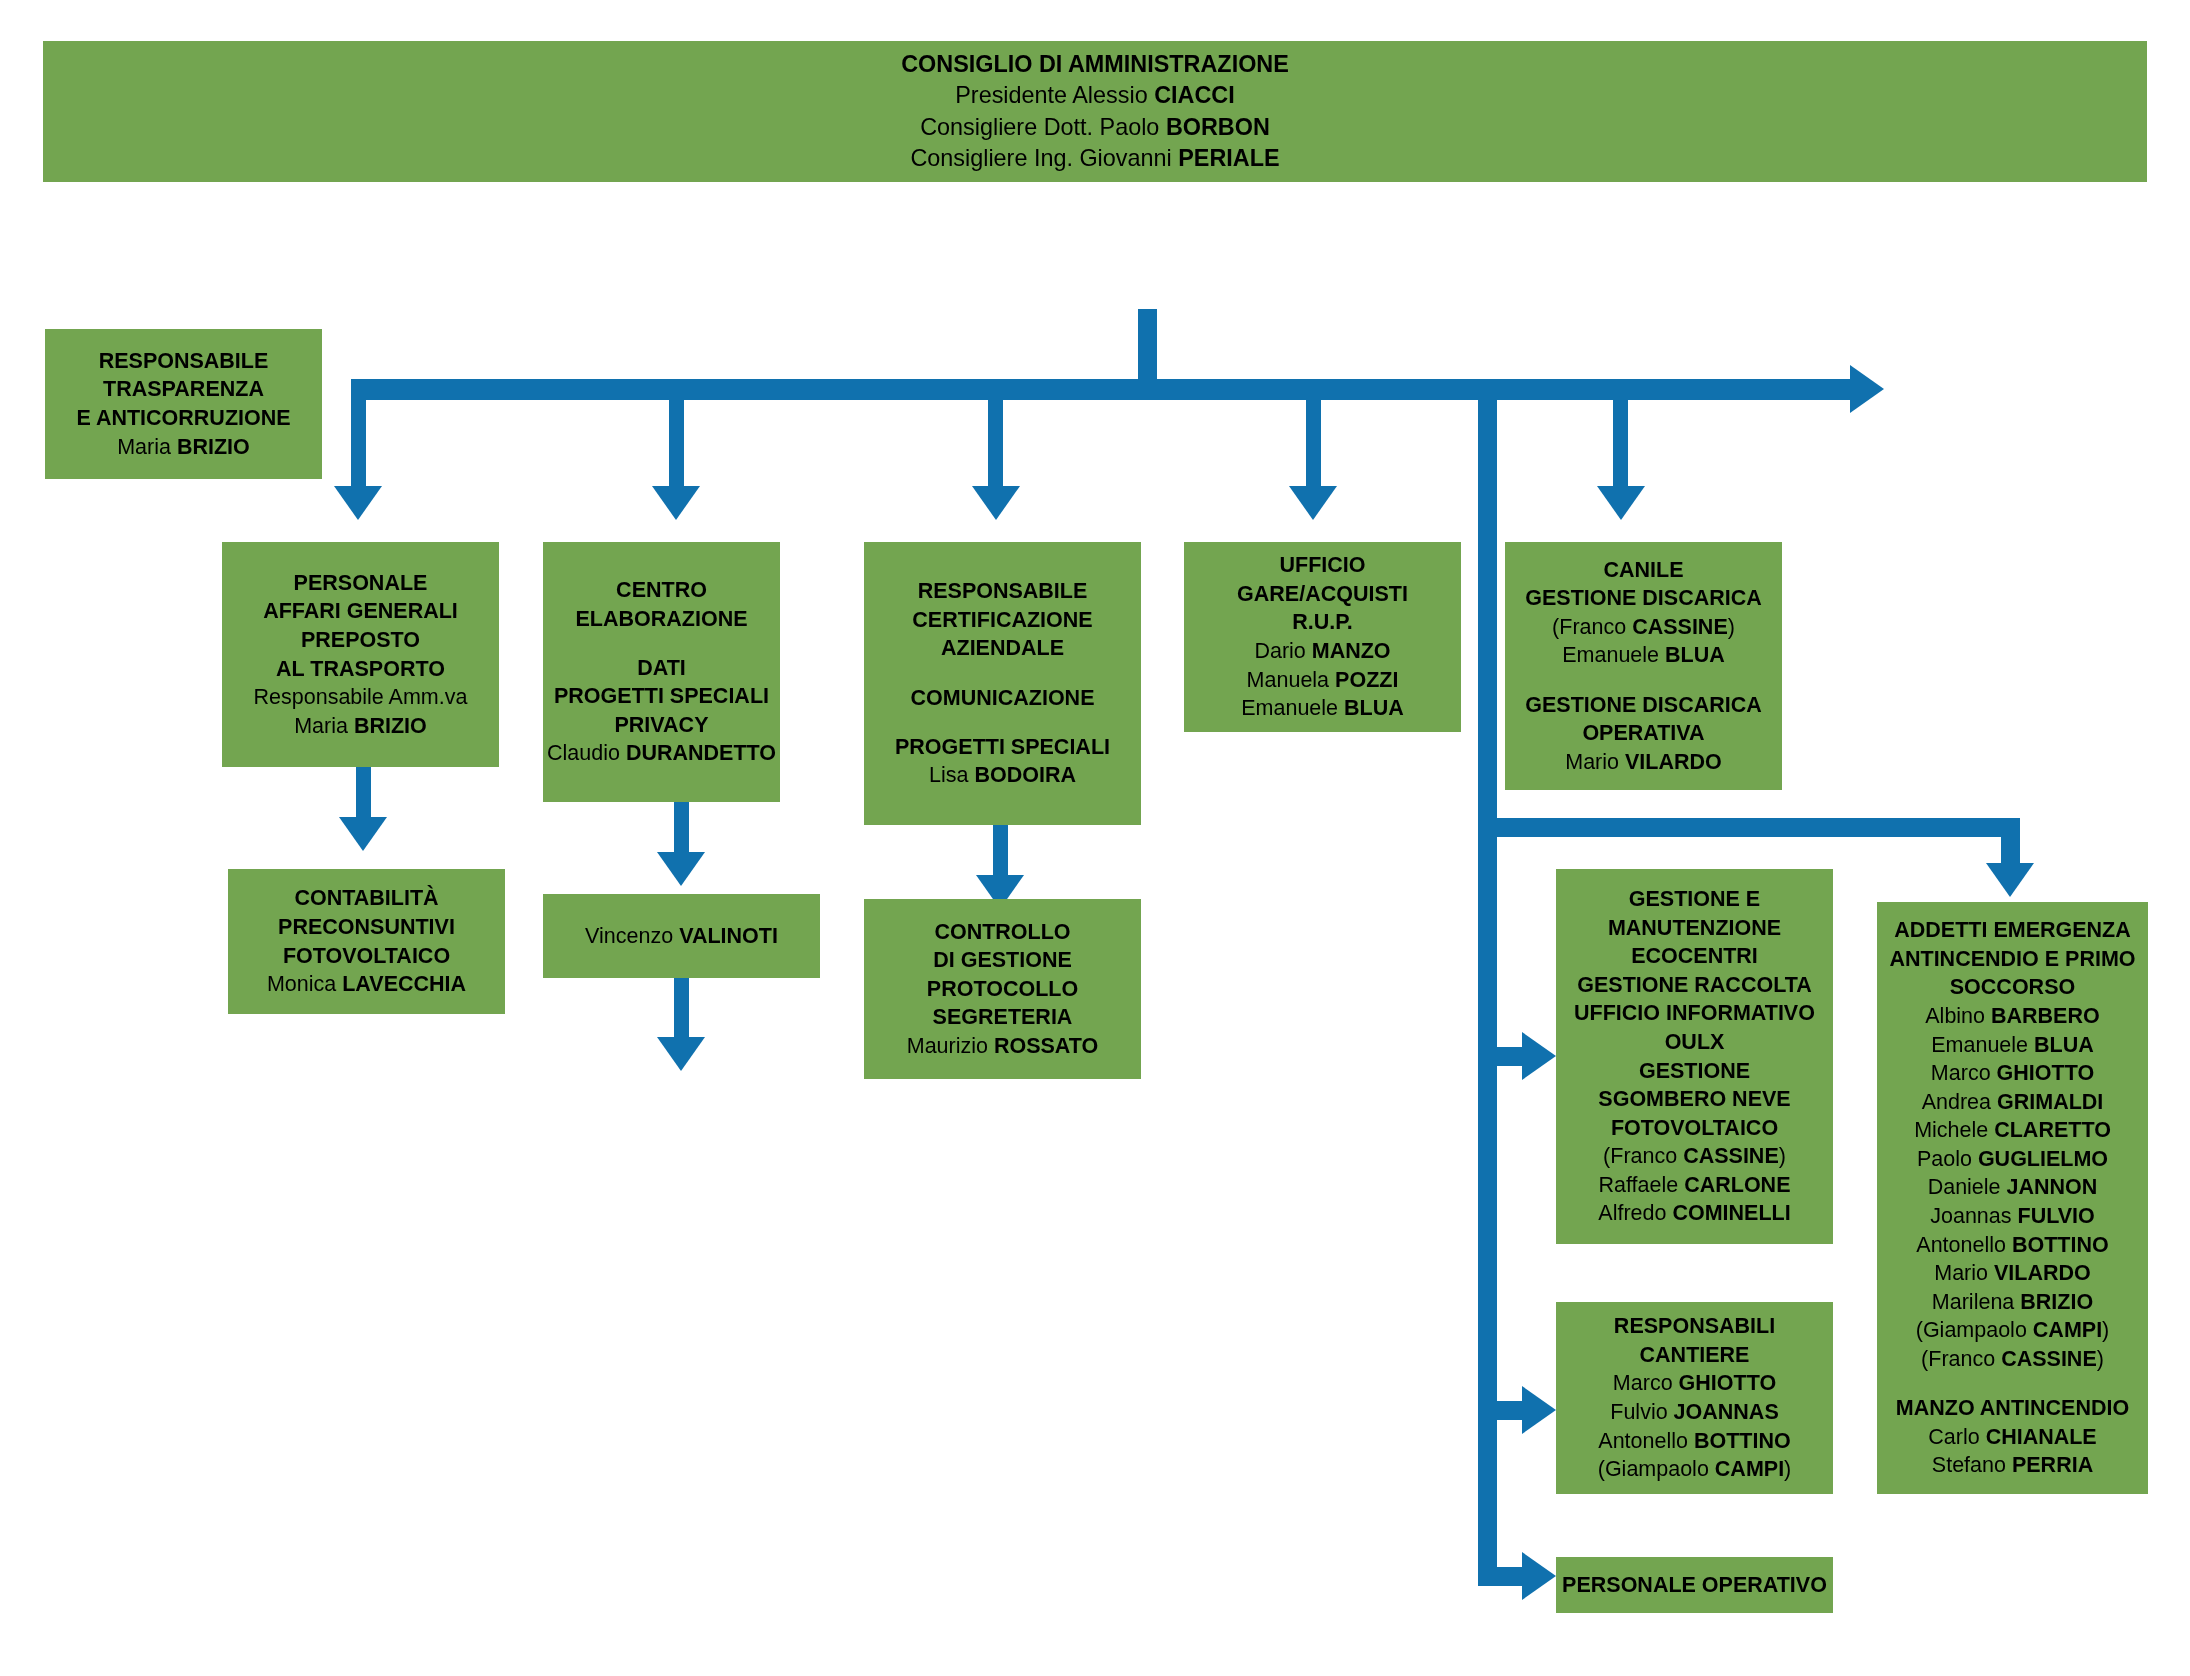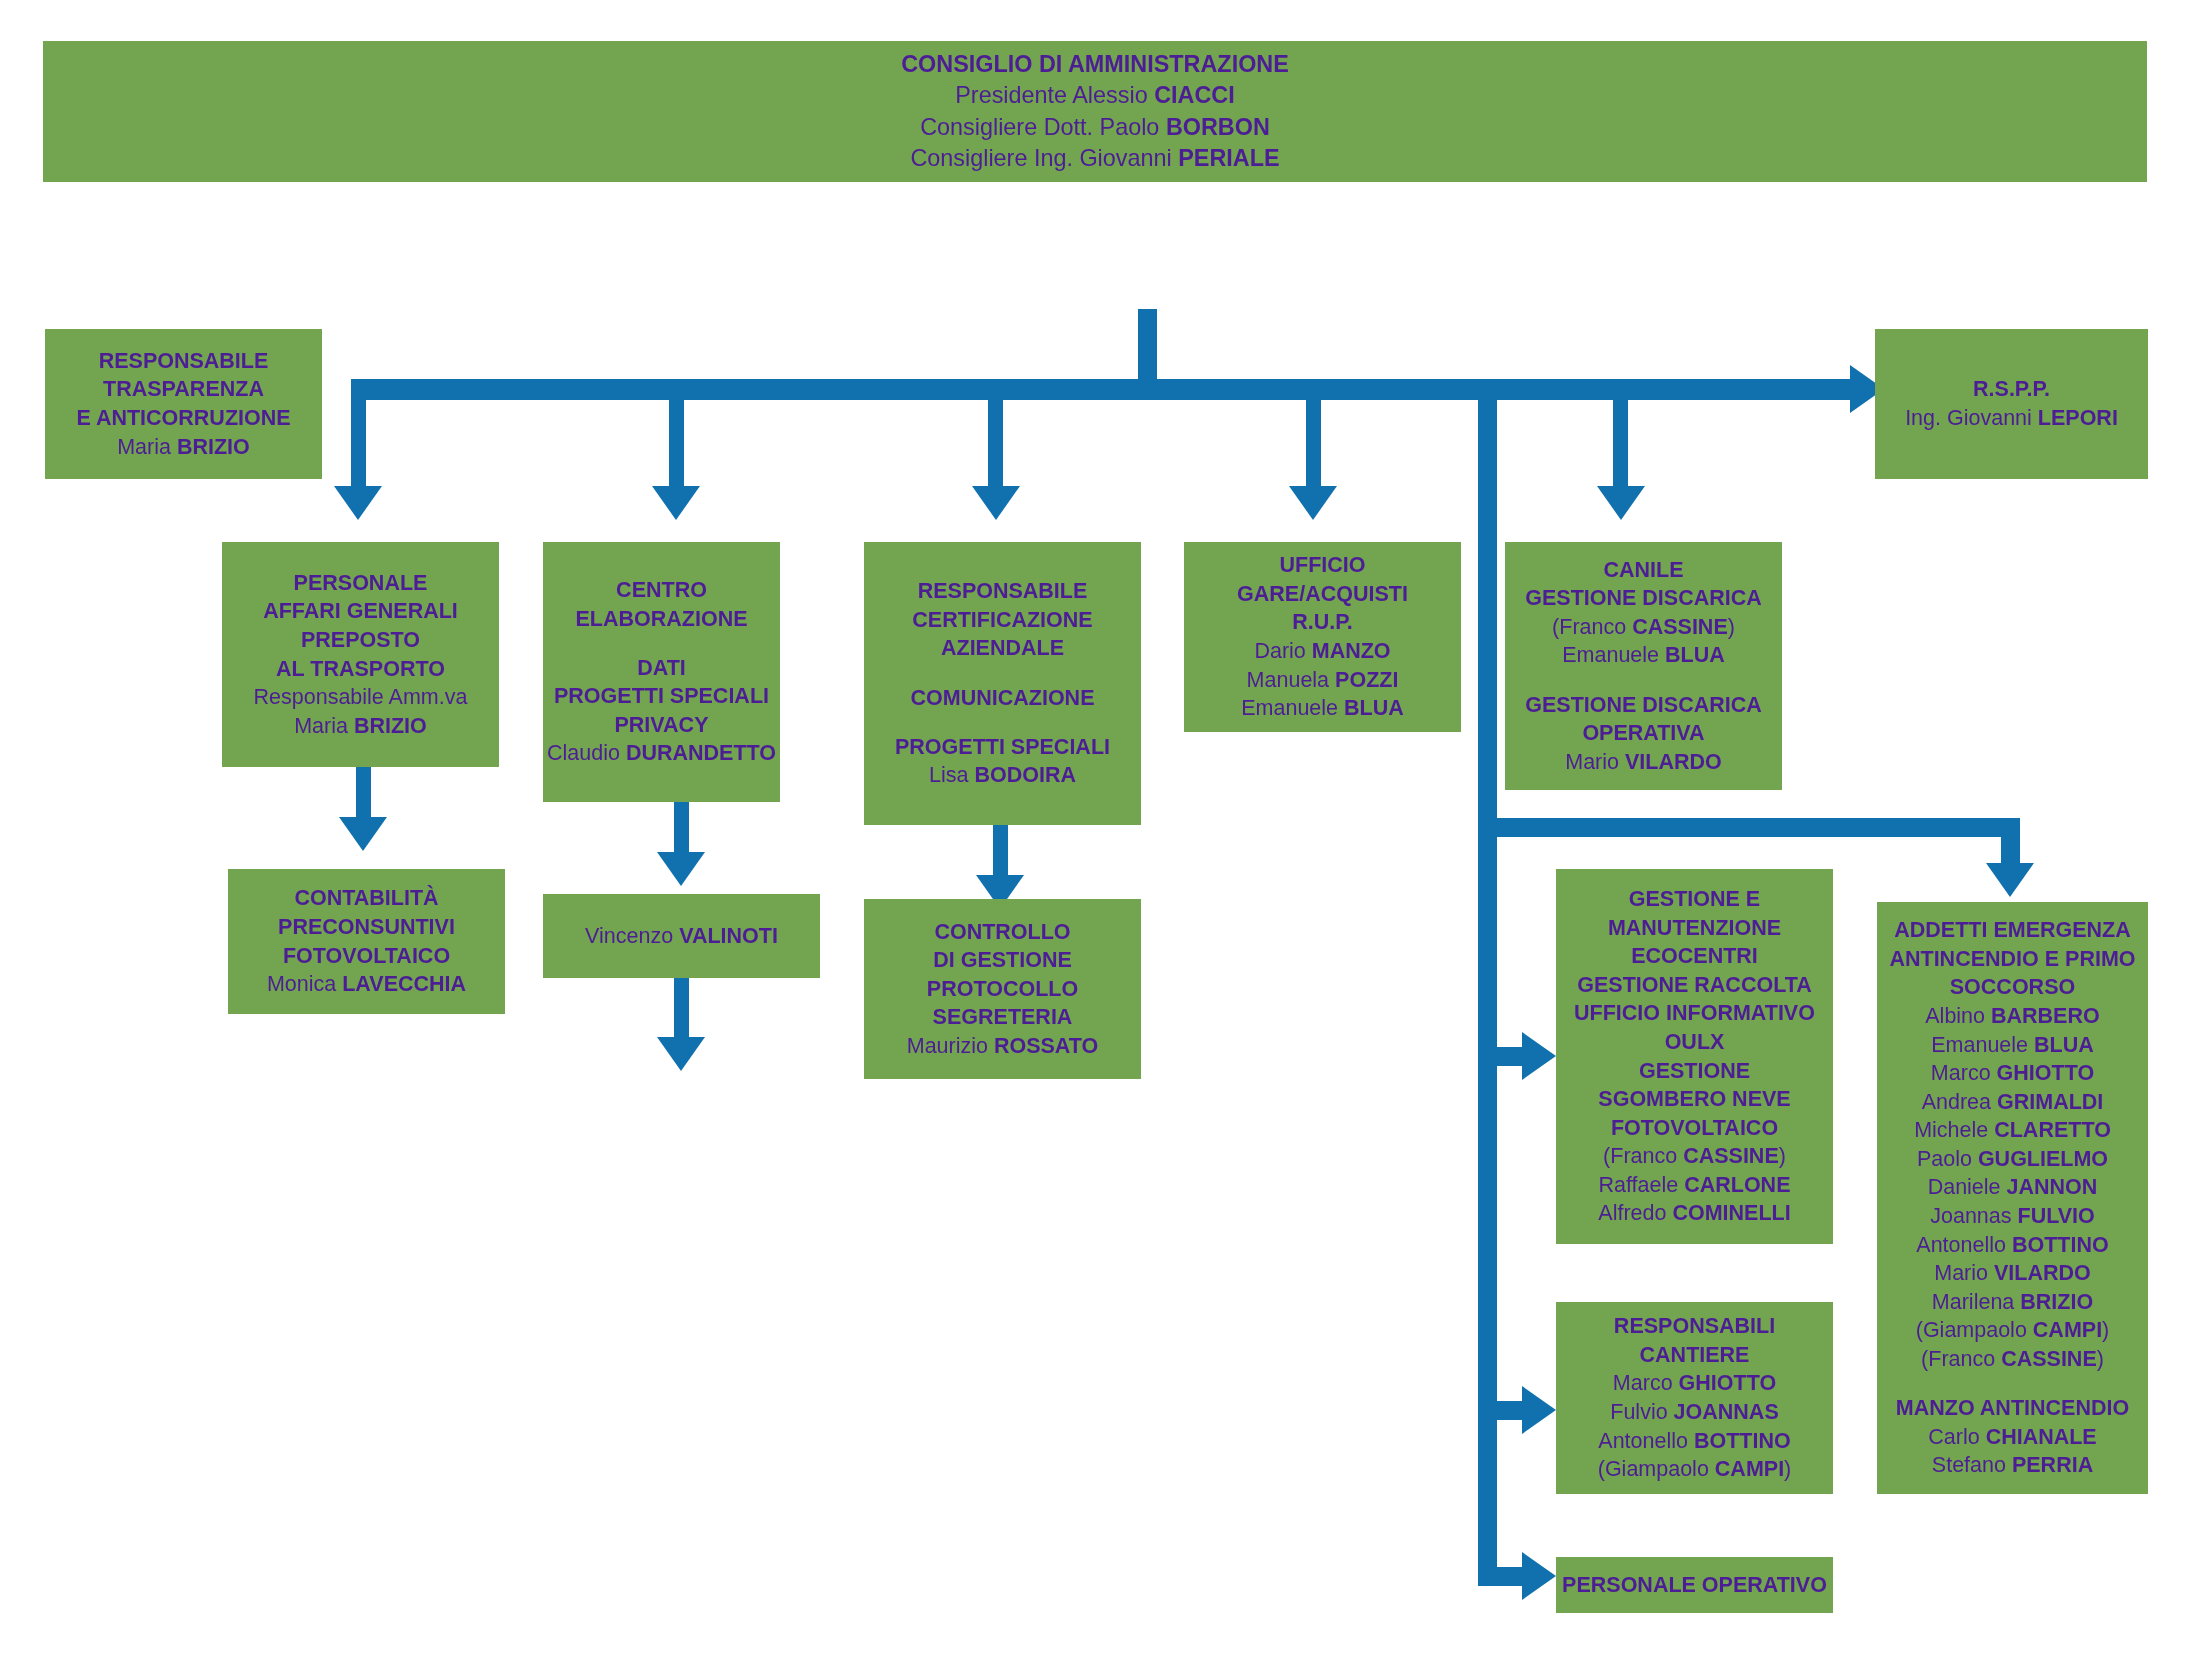--- a/index.html
+++ b/index.html
@@ -1,19 +1,19 @@
 <!DOCTYPE html>
 <html style="font-size:15px"><head>
 <meta charset="utf-8">
 <style>
   html,body{margin:0;padding:0;background:#ffffff;}
   body{font-family:"Liberation Sans",sans-serif;}
   #canvas{position:relative;width:2191px;height:1676px;background:#fff;overflow:hidden;}
 
-  .box{position:absolute;background:#73a550;color:#4c1d95;display:flex;flex-direction:column;
+  .box{position:absolute;background:#73a550;color:#000000;display:flex;flex-direction:column;
        align-items:center;justify-content:center;text-align:center;line-height:1.33;box-sizing:border-box;}
   .box .ln{display:block;white-space:nowrap;}
   .b{font-weight:bold;}
   .gap{height:.95em;}
 
   
   .vline{position:absolute;background:#1071ae;}
   .hline{position:absolute;background:#1071ae;}
   .arrow-down{position:absolute;width:0;height:0;border-left:24px solid transparent;
               border-right:24px solid transparent;border-top:34px solid #1071ae;}
@@ -81,24 +81,20 @@
   </div>
 
 
   <div class="box" style="left:45px;top:329px;width:277px;height:150px;font-size:21.5px;">
     <span class="ln b">RESPONSABILE</span>
     <span class="ln b">TRASPARENZA</span>
     <span class="ln b">E ANTICORRUZIONE</span>
     <span class="ln"><span>Maria </span><b>BRIZIO</b></span>
   </div>
 
-  <div class="box" style="left:1875px;top:329px;width:273px;height:150px;font-size:21.5px;">
-    <span class="ln b">R.S.P.P.</span>
-    <span class="ln"><span>Ing. Giovanni </span><b>LEPORI</b></span>
-  </div>
 
   <div class="box" style="left:222px;top:542px;width:277px;height:225px;font-size:21.5px;">
     <span class="ln b">PERSONALE</span>
     <span class="ln b">AFFARI GENERALI</span>
     <span class="ln b">PREPOSTO</span>
     <span class="ln b">AL TRASPORTO</span>
     <span class="ln">Responsabile Amm.va</span>
     <span class="ln"><span>Maria </span><b>BRIZIO</b></span>
   </div>
 

